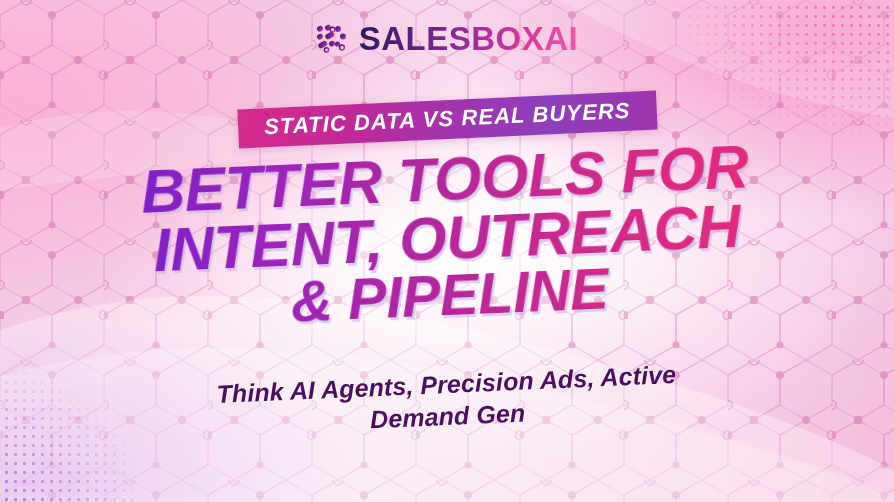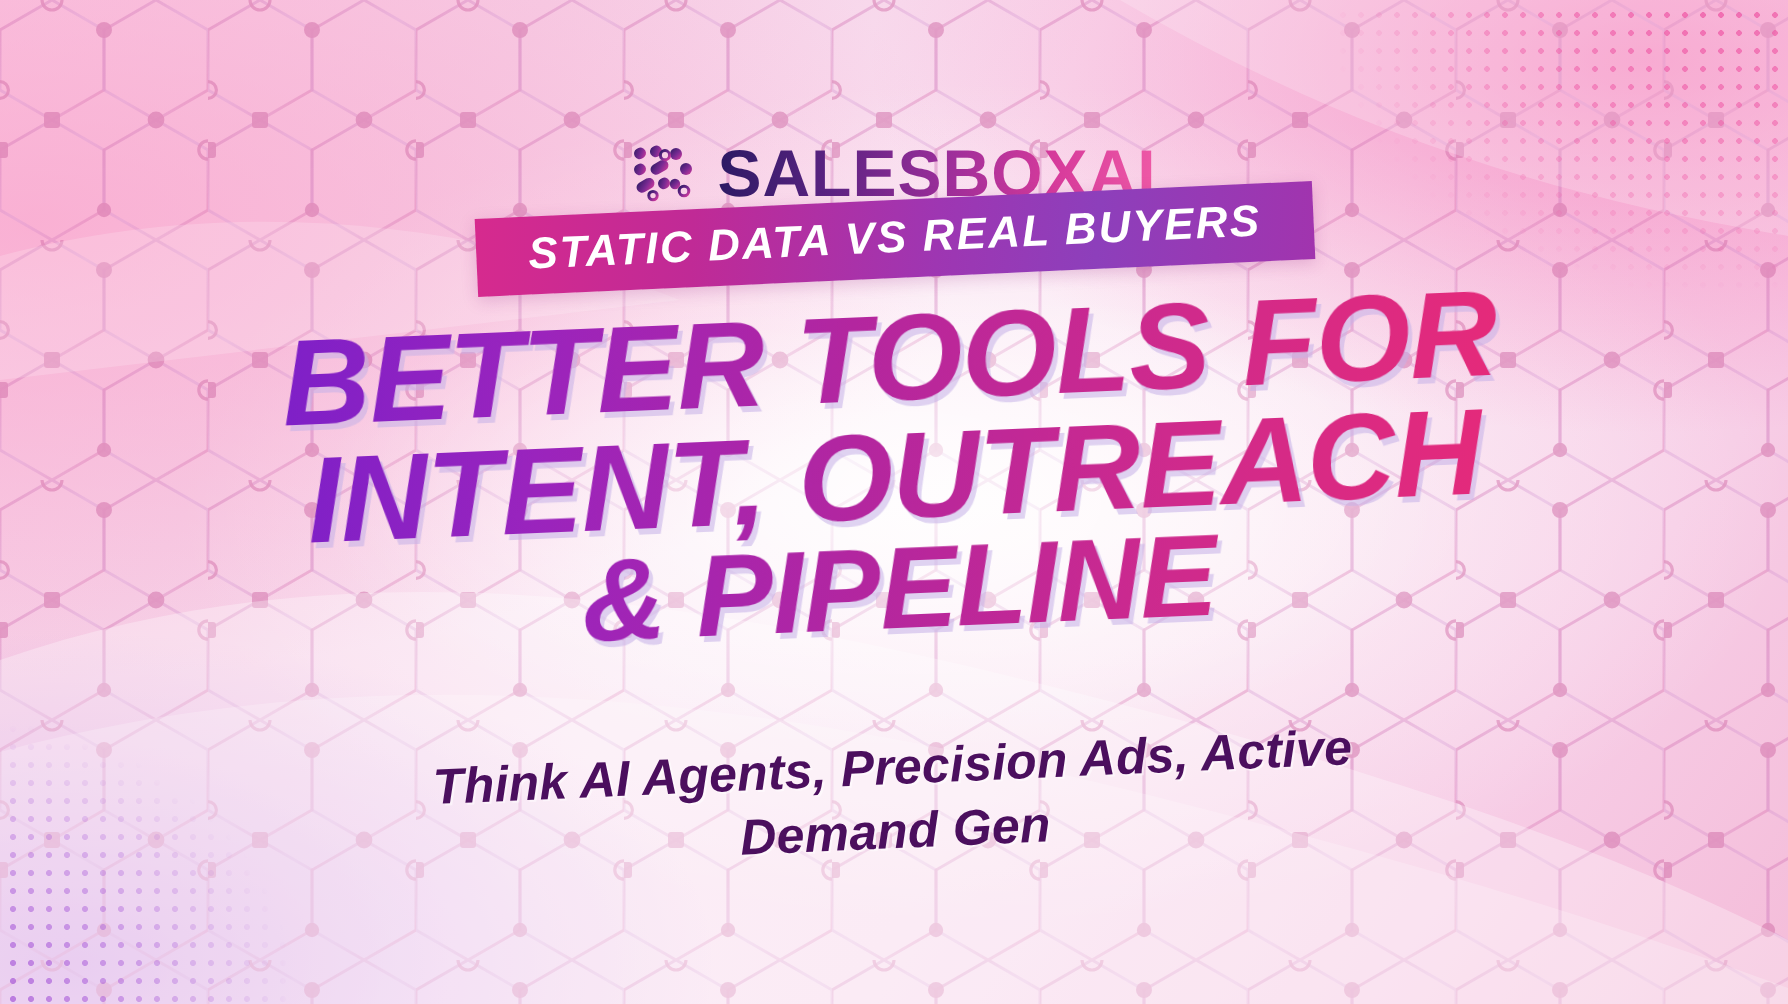--- a/index.html
+++ b/index.html
@@ -42,21 +42,20 @@
     position:absolute;left:8%;top:14%;width:84%;height:72%;
     background:radial-gradient(ellipse 55% 50% at 50% 50%, rgba(255,255,255,.78) 0%, rgba(255,255,255,0) 70%);
     pointer-events:none;
   }
 
   
   .logo-row{
     position:absolute;top:22px;left:0;right:0;
     display:flex;align-items:center;justify-content:center;gap:11px;
     z-index:6;
-    margin-top:48px;
   }
   .logo-mark{width:32px;height:30px;display:block;}
   .logo-word{
     font-size:33px;font-weight:700;letter-spacing:.5px;line-height:1;
     font-family:"Liberation Sans", sans-serif;
     background:linear-gradient(95deg,#2b1a63 0%, #5b2382 26%, #9c2e9a 52%, #d63a9b 76%, #ef5aa6 100%);
     -webkit-background-clip:text;background-clip:text;color:transparent;
     -webkit-text-fill-color:transparent;
   }
 

